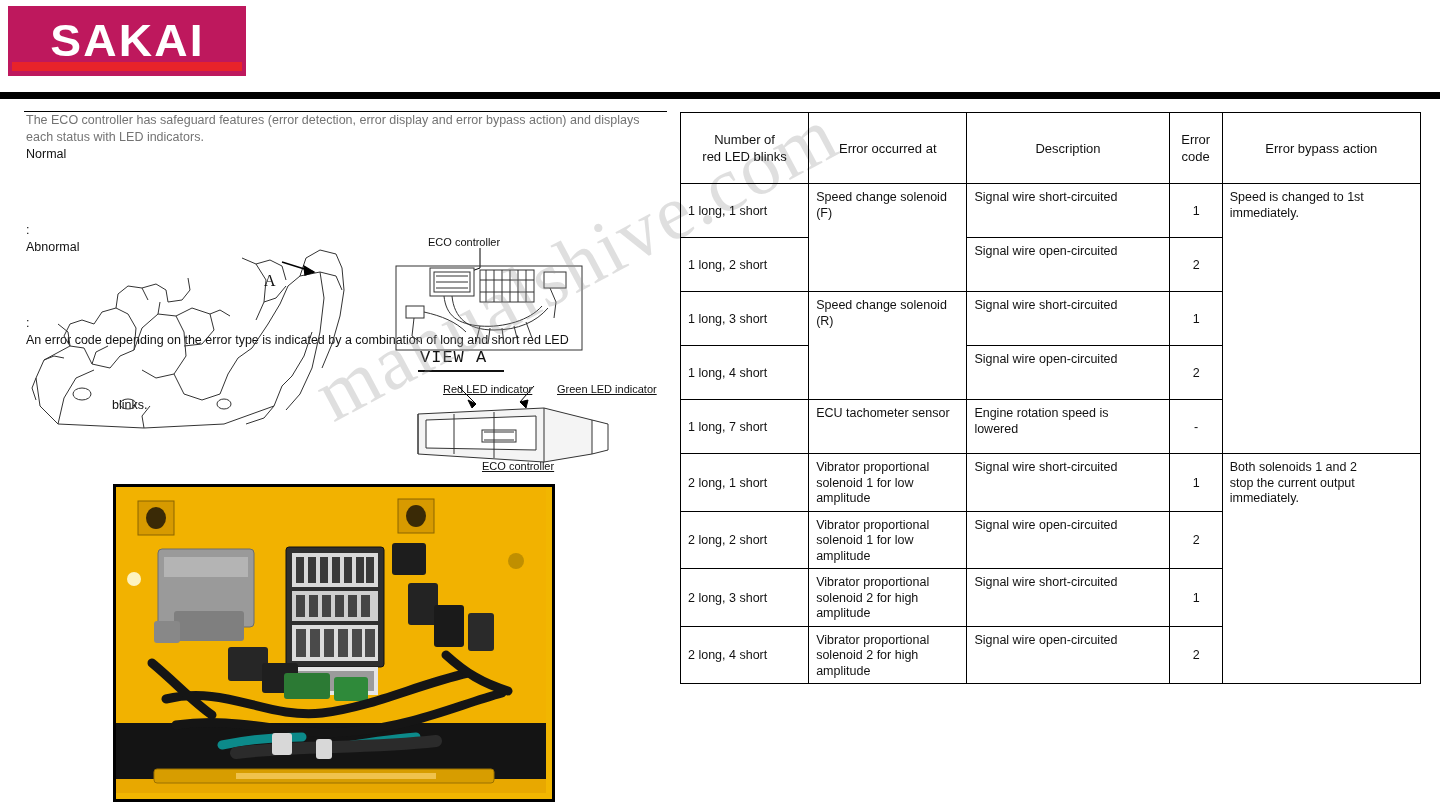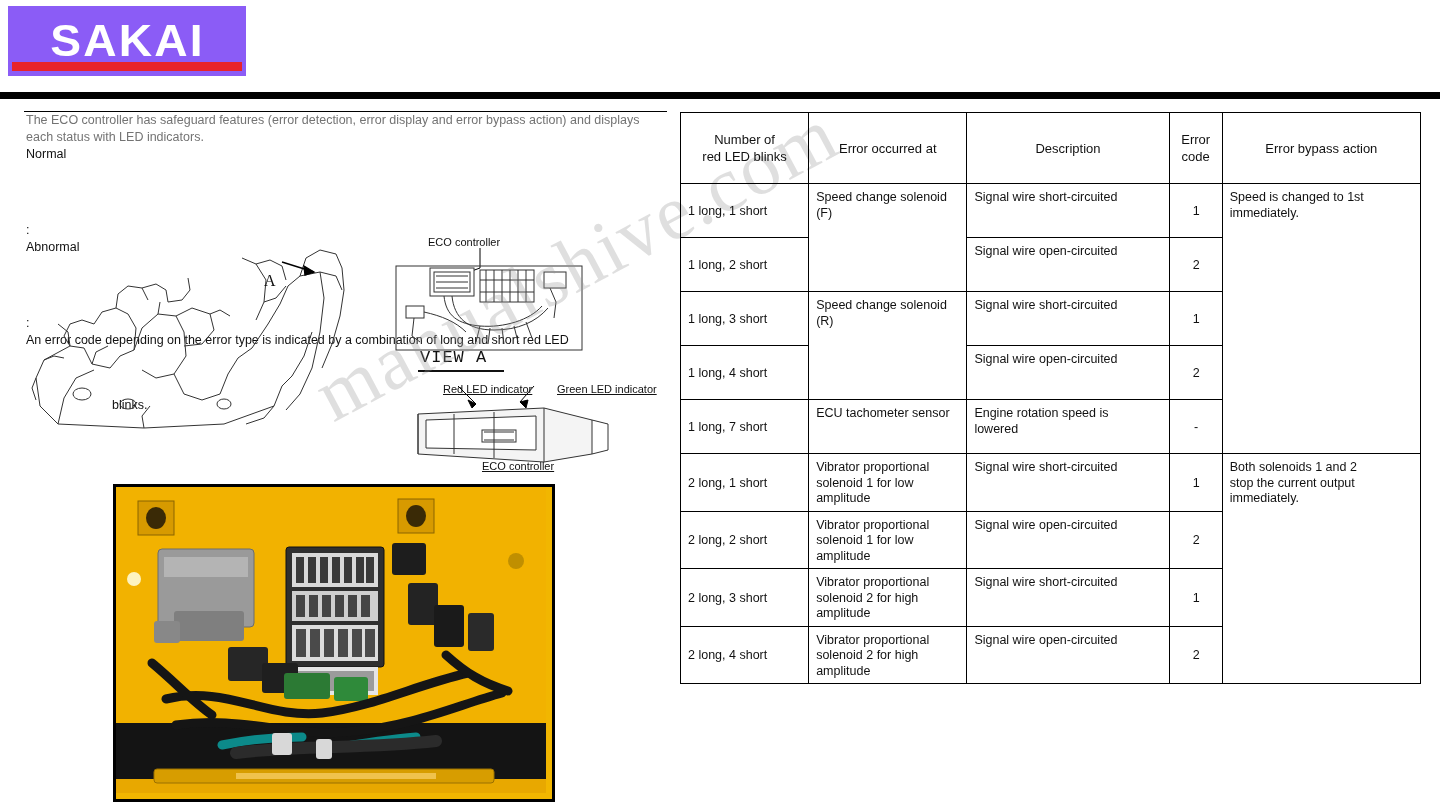--- a/index.html
+++ b/index.html
@@ -7,21 +7,21 @@
     width:1440px;height:810px;
     background:#ffffff;
     font-family:"Liberation Sans", sans-serif;
     color:#111;
     position:relative;
     overflow:hidden;
   }
   
   #logo-block{
     position:absolute;left:8px;top:6px;width:238px;height:70px;
-    background:#8b5cf6;
+    background:#be185d;
     display:flex;align-items:center;justify-content:center;
   }
   #logo-text{
     color:#fff;font-weight:bold;font-size:44px;letter-spacing:2px;
     font-family:"Liberation Sans", sans-serif;
     transform:scaleX(1.05);
     line-height:1;
   }
   #logo-underline{
     position:absolute;left:12px;top:62px;width:230px;height:9px;background:#e8232a;

